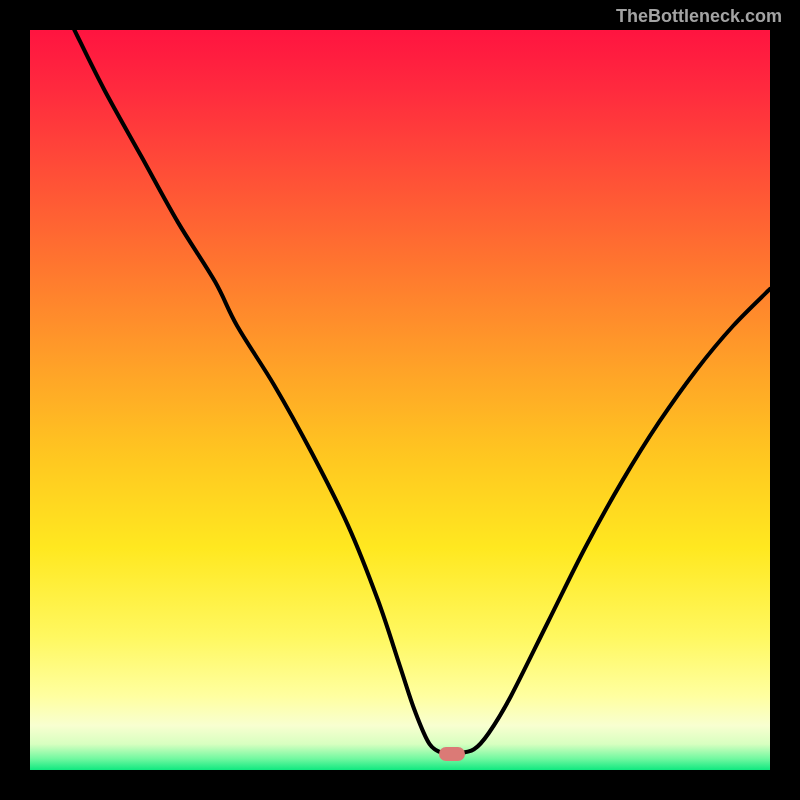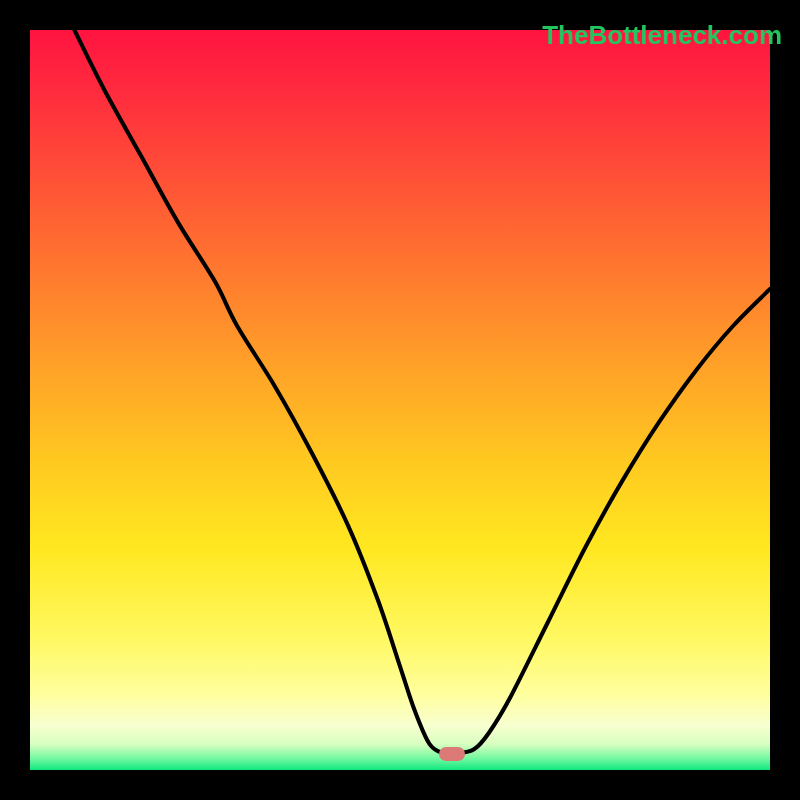--- a/index.html
+++ b/index.html
@@ -12,24 +12,24 @@
     font-family: Arial, Helvetica, sans-serif;
   }
   .frame {
     position: relative;
     width: 800px;
     height: 800px;
     background: #000;
   }
   .watermark {
     position: absolute;
-    top: 20px;
+    top: 6px;
     right: 18px;
-    color: #22c55e;
-    font-size: 26px;
+    color: #a3a3a3;
+    font-size: 18px;
     font-weight: 600;
     z-index: 5;
     user-select: none;
   }
   .plot {
     position: absolute;
     left: 30px;
     top: 30px;
     width: 740px;
     height: 740px;

